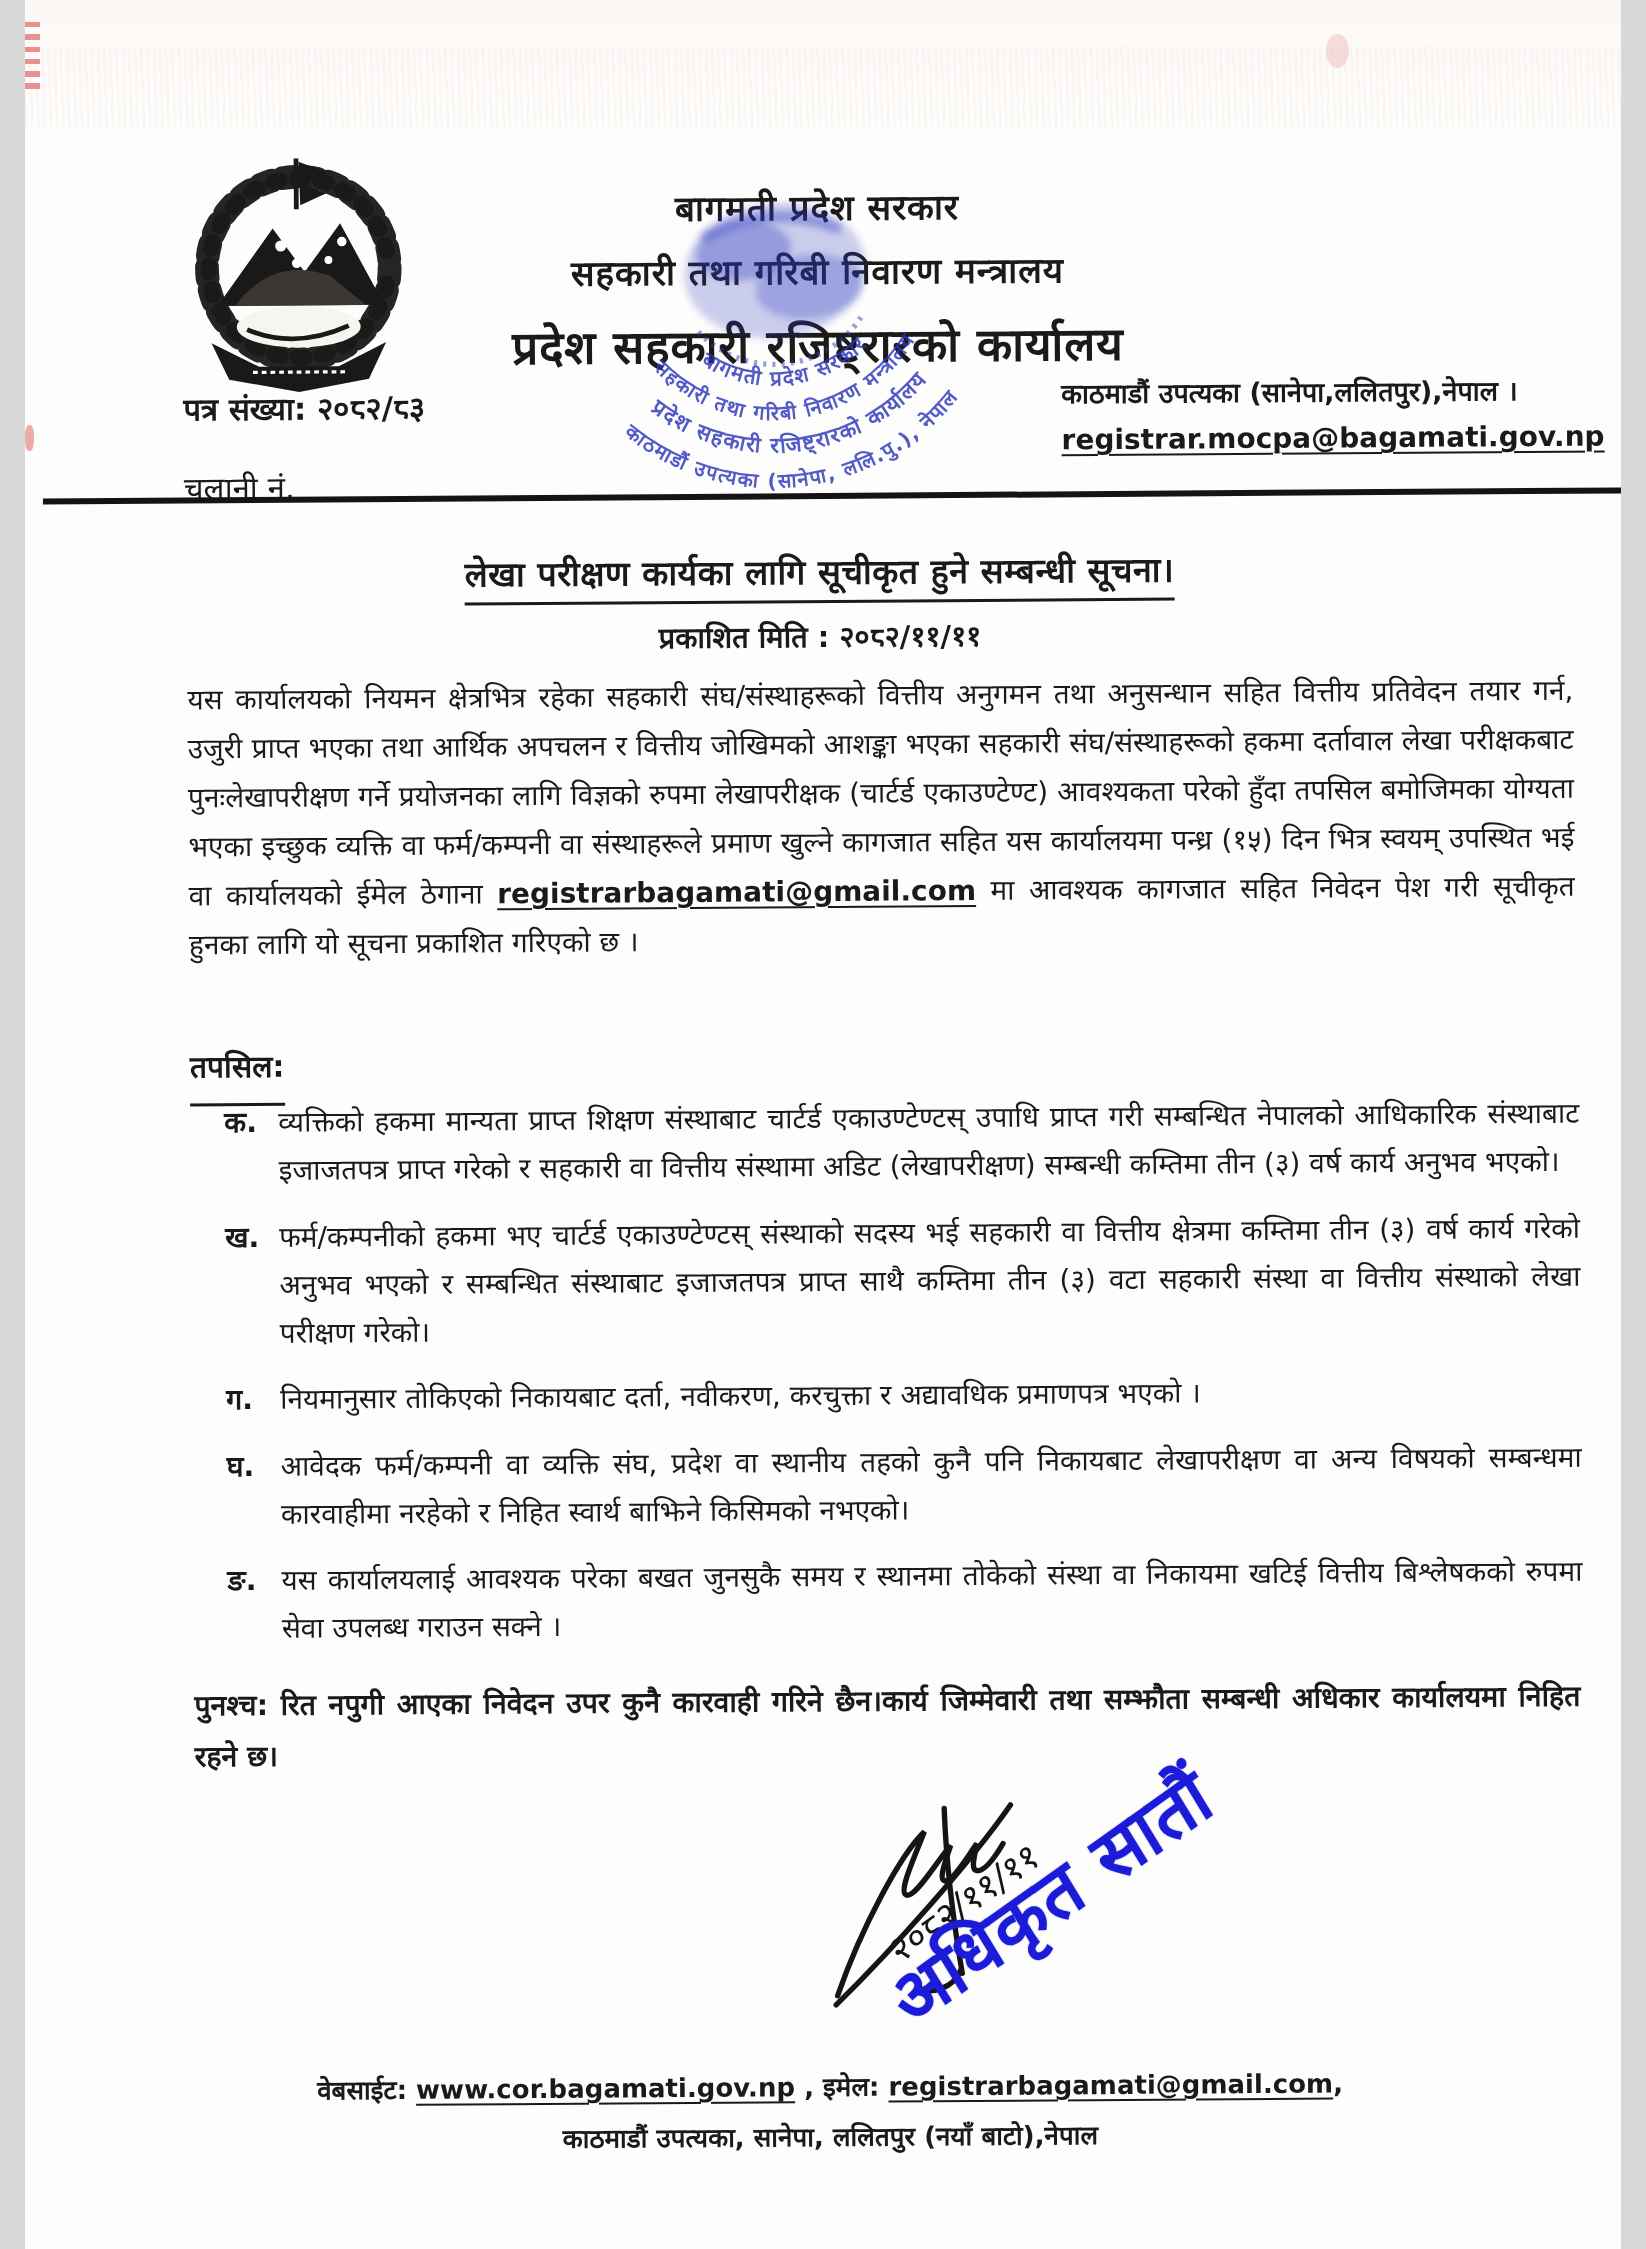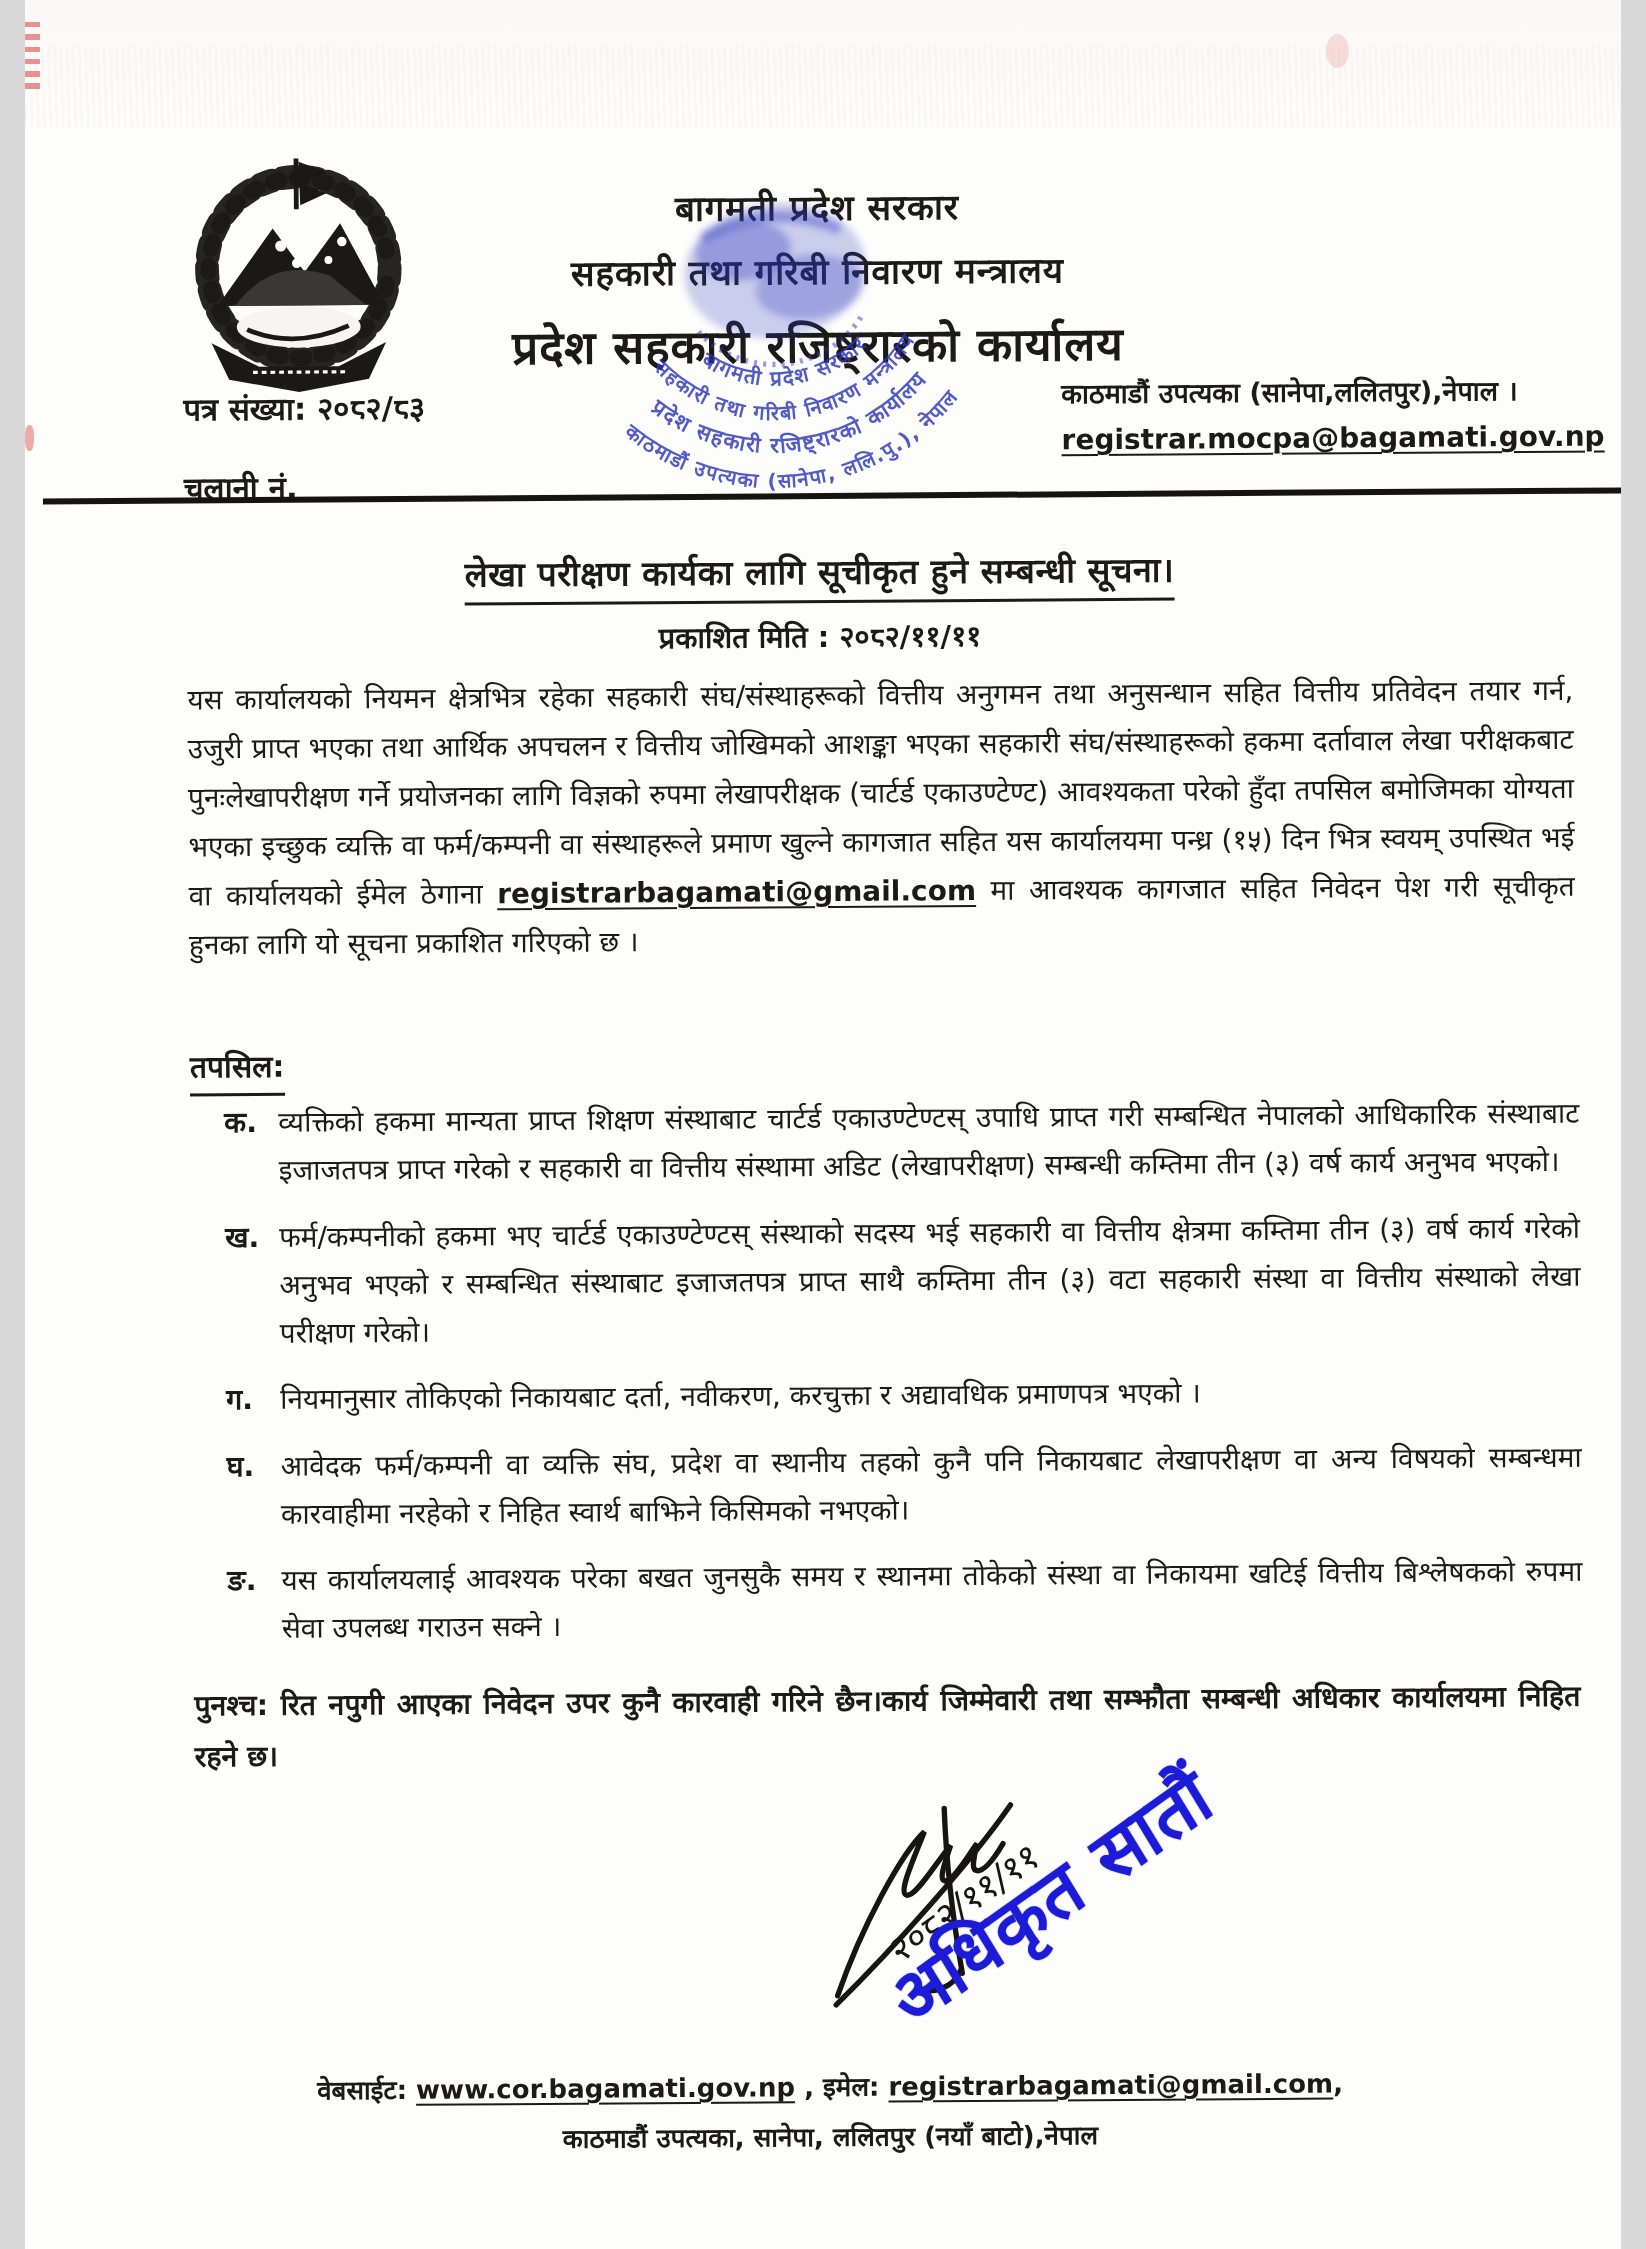--- a/index.html
+++ b/index.html
@@ -16,40 +16,40 @@
   }
   .tilt{position:absolute;inset:0;transform:rotate(-0.4deg);transform-origin:50% 48%;}
 
   
   .emblem{position:absolute;left:150px;top:139px;width:258px;height:262px;}
   .head{position:absolute;left:0;top:183px;width:100%;text-align:center;}
   .head .gov{font-size:35px;font-weight:bold;letter-spacing:0.8px;}
   .head .ministry{font-size:35px;font-weight:bold;margin-top:17px;letter-spacing:0.8px;}
   .head .office{font-size:46px;font-weight:bold;margin-top:18.5px;letter-spacing:0.8px;}
   .refno{position:absolute;left:163px;top:383px;font-size:31px;font-weight:bold;}
-  .dispatch{position:absolute;left:163px;top:462px;font-size:31px;font-weight:bold;}
+  .dispatch{position:absolute;left:163px;top:462px;font-size:31px;font-weight:normal;}
   .addr{position:absolute;left:1041px;top:376px;width:554px;text-align:left;}
   .addr .a1{font-size:27px;font-weight:bold;}
   .addr .a2{font-size:28px;font-weight:bold;margin-top:12.3px;
             text-decoration:underline;text-decoration-thickness:2.3px;text-underline-offset:5.4px;}
   .round-stamp{position:absolute;left:462px;top:199px;width:600px;height:331px;opacity:.88;}
   .rule{position:absolute;left:21.6px;top:493px;width:1604px;height:6.2px;background:#161412;}
 
   
   .title-wrap{position:absolute;left:0;top:548px;width:100%;text-align:center;}
   .title{display:inline-block;font-size:34px;font-weight:bold;letter-spacing:0.4px;
          border-bottom:3.1px solid #1c1a18;padding-bottom:6.2px;}
   .pubdate{position:absolute;left:0;top:616px;width:100%;text-align:center;
            font-size:29px;font-weight:bold;}
   .intro{position:absolute;left:165px;top:671px;width:1386px;margin:0;
          font-size:28px;line-height:49px;text-align:justify;}
   .mail{font-weight:bold;text-decoration:underline;
         text-decoration-thickness:2.3px;text-underline-offset:5.4px;}
   .tapsil{position:absolute;left:165px;top:1041px;font-size:30px;font-weight:bold;}
-  .tapsil span{border-bottom:3.1px solid #1c1a18;padding-bottom:9px;text-align:center;}
+  .tapsil span{border-bottom:3.1px solid #1c1a18;padding-bottom:19px;text-align:center;}
 
   .quals{position:absolute;left:199px;top:1095px;width:1355px;margin:0;padding:0;list-style:none;}
   .q{display:flex;margin:0 0 18.5px 0;}
   .qlabel{flex:0 0 54px;font-size:28.5px;line-height:48px;font-weight:bold;}
   .qtext{flex:1;font-size:28px;line-height:48px;text-align:justify;}
 
   .ps{position:absolute;left:165px;top:1676px;width:1386px;margin:0;
       font-size:28.5px;line-height:51px;text-align:justify;font-weight:bold;}
 
   

